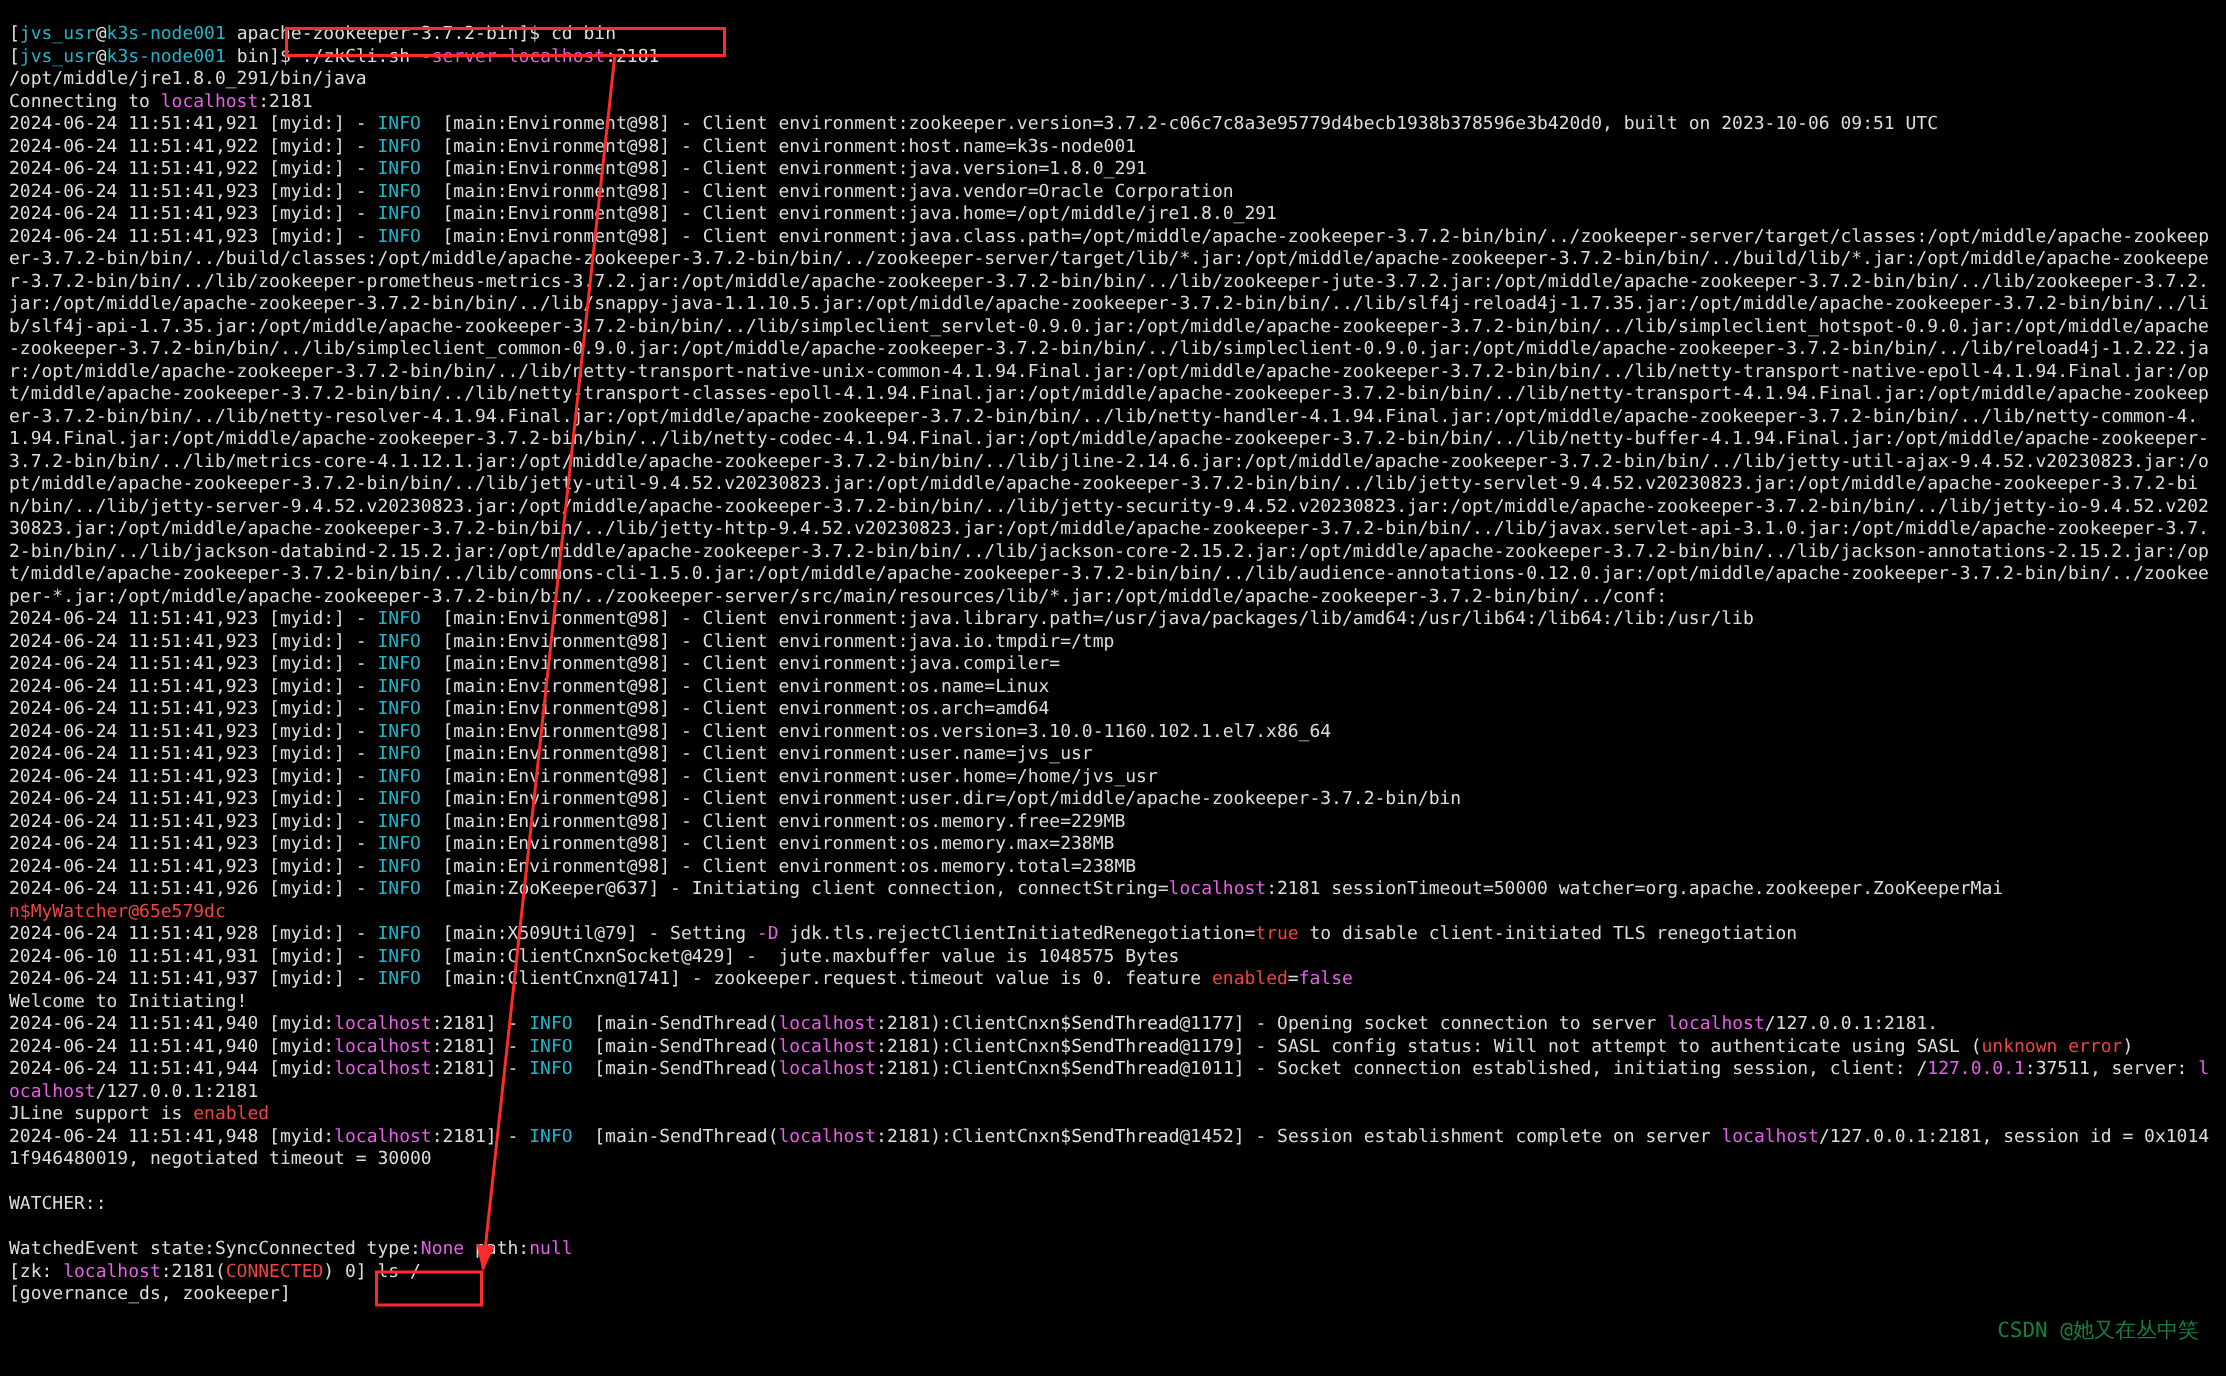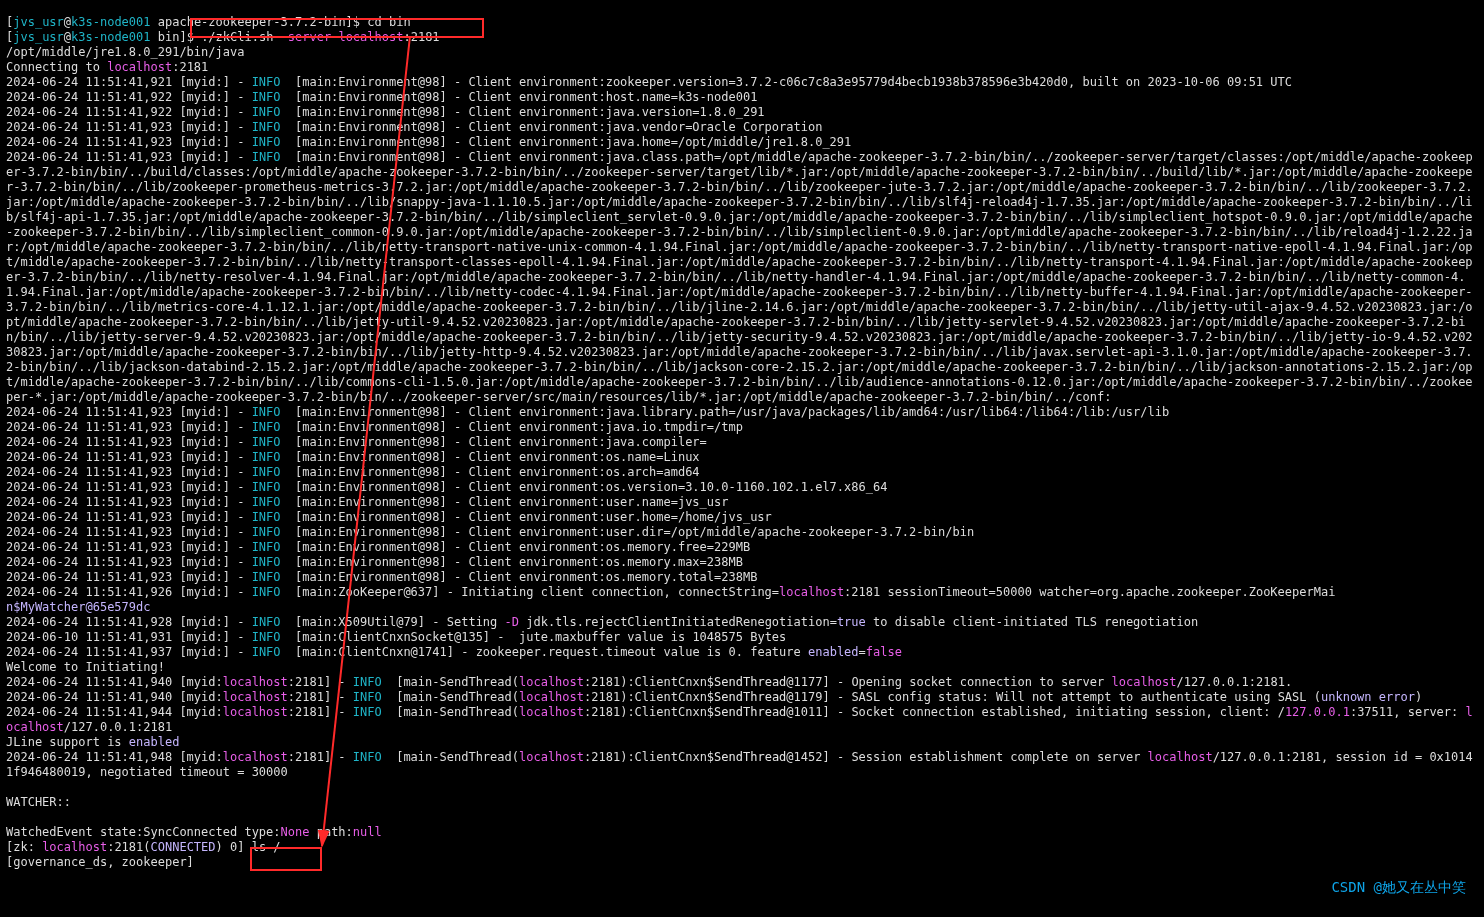--- a/index.html
+++ b/index.html
@@ -1,21 +1,21 @@
 <!DOCTYPE html>
 <html><head>
 <meta charset="utf-8">
 <style>
   html,body{margin:0;padding:0;background:#000;color:#ddd;font-family:Consolas,Menlo,monospace;font-size:12px;line-height:15px;width:1484px;height:917px;overflow:hidden}
   .term{white-space:pre-wrap;word-break:break-all;padding:0 6px}
   .cyan{color:#1fb5c8}
-  .green{color:#c4b5fd}
+  .green{color:#ef4444}
   .magenta{color:#e85fe8}
   .yellow{color:#e5e5e5}
-  .wm{position:fixed;right:18px;bottom:22px;color:#0ea5e9;font-size:14px}
+  .wm{position:fixed;right:18px;bottom:22px;color:#15803d;font-size:14px}
   .box1{position:absolute;border:2px solid #ff2a2a;left:190px;top:18px;width:290px;height:16px}
   .box2{position:absolute;border:2px solid #ff2a2a;left:250px;top:847px;width:68px;height:20px}
   svg.arrow{position:absolute;left:0;top:0;pointer-events:none}
 </style>
 </head>
 <body>
 
 <div class="term">
 <span>[<span class="cyan">jvs_usr</span>@<span class="cyan">k3s-node001</span> <span>apache-zookeeper-3.7.2-bin</span>]$ <span>cd bin</span></span>
 <span>[<span class="cyan">jvs_usr</span>@<span class="cyan">k3s-node001</span> <span>bin</span>]$ <span>./zkCli.sh </span><span class="magenta">-server localhost</span><span>:2181</span></span>
@@ -35,21 +35,21 @@
 2024-06-24 11:51:41,923 [myid:] - <span class="cyan">INFO</span>  [main:Environment@98] - Client environment:os.version=3.10.0-1160.102.1.el7.x86_64
 2024-06-24 11:51:41,923 [myid:] - <span class="cyan">INFO</span>  [main:Environment@98] - Client environment:user.name=jvs_usr
 2024-06-24 11:51:41,923 [myid:] - <span class="cyan">INFO</span>  [main:Environment@98] - Client environment:user.home=/home/jvs_usr
 2024-06-24 11:51:41,923 [myid:] - <span class="cyan">INFO</span>  [main:Environment@98] - Client environment:user.dir=/opt/middle/apache-zookeeper-3.7.2-bin/bin
 2024-06-24 11:51:41,923 [myid:] - <span class="cyan">INFO</span>  [main:Environment@98] - Client environment:os.memory.free=229MB
 2024-06-24 11:51:41,923 [myid:] - <span class="cyan">INFO</span>  [main:Environment@98] - Client environment:os.memory.max=238MB
 2024-06-24 11:51:41,923 [myid:] - <span class="cyan">INFO</span>  [main:Environment@98] - Client environment:os.memory.total=238MB</na></span>
 <span><span>2024-06-24 11:51:41,926</span><span> [myid:] - </span><span class="cyan">INFO</span>  <span>[main:ZooKeeper@637]</span><span> - Initiating client connection, connectString=</span><span class="magenta">localhost</span><span>:2181 sessionTimeout=50000 watcher=org.apache.zookeeper.ZooKeeperMai</span></span>
 <span class="green">n$MyWatcher@65e579dc</span>
 <span><span>2024-06-24 11:51:41,928</span><span> [myid:] - </span><span class="cyan">INFO</span>  <span>[main:X509Util@79]</span><span> - Setting </span><span class="magenta">-D</span><span> jdk.tls.rejectClientInitiatedRenegotiation=</span><span class="green">true</span><span> to disable client-initiated TLS renegotiation</span></span>
-<span><span>2024-06-10 11:51:41,931</span><span> [myid:] - </span><span class="cyan">INFO</span>  <span>[main:ClientCnxnSocket@135]</span><span> -  jute.maxbuffer value is 1048575 Bytes</span></span>
+<span><span>2024-06-10 11:51:41,931</span><span> [myid:] - </span><span class="cyan">INFO</span>  <span>[main:ClientCnxnSocket@429]</span><span> -  jute.maxbuffer value is 1048575 Bytes</span></span>
 <span><span>2024-06-24 11:51:41,937</span><span> [myid:] - </span><span class="cyan">INFO</span>  <span>[main:ClientCnxn@1741]</span><span> - zookeeper.request.timeout value is 0. feature </span><span class="green">enabled</span><span>=</span><span class="magenta">false</span></span>
 <span>Welcome to Initiating!</span>
 <span><span>2024-06-24 11:51:41,940</span><span> [myid:</span><span class="magenta">localhost</span><span>:2181] - </span><span class="cyan">INFO</span><span>  [main-SendThread(</span><span class="magenta">localhost</span><span>:2181):ClientCnxn</span><span class="yellow">$SendThread</span><span>@</span><span>1177</span>]<span> - Opening socket connection to server </span><span class="magenta">localhost</span><span>/127.0.0.1:2181.</span></span>
 <span><span>2024-06-24 11:51:41,940</span><span> [myid:</span><span class="magenta">localhost</span><span>:2181] - </span><span class="cyan">INFO</span><span>  [main-SendThread(</span><span class="magenta">localhost</span><span>:2181):ClientCnxn</span><span class="yellow">$SendThread</span><span>@</span><span>1179</span>]<span> - SASL config status: Will not attempt to authenticate using SASL (</span><span class="green">unknown error</span><span>)</span></span>
 <span><span>2024-06-24 11:51:41,944</span><span> [myid:</span><span class="magenta">localhost</span><span>:2181] - </span><span class="cyan">INFO</span><span>  [main-SendThread(</span><span class="magenta">localhost</span><span>:2181):ClientCnxn</span><span class="yellow">$SendThread</span><span>@</span><span>1011</span>]<span> - Socket connection established, initiating session, client: /</span><span class="magenta">127.0.0.1</span><span>:37511, server: </span><span class="magenta">localhost</span><span>/127.0.0.1:2181</span></span>
 <span><span>JLine support is </span><span class="green">enabled</span></span>
 <span><span>2024-06-24 11:51:41,948</span><span> [myid:</span><span class="magenta">localhost</span><span>:2181] - </span><span class="cyan">INFO</span><span>  [main-SendThread(</span><span class="magenta">localhost</span><span>:2181):ClientCnxn</span><span class="yellow">$SendThread</span><span>@</span><span>1452</span>]<span> - Session establishment complete on server </span><span class="magenta">localhost</span><span>/127.0.0.1:2181,</span><span> session id = 0x10141f946480019, negotiated timeout = 30000</span></span>
 
 <span>WATCHER::</span>
 

